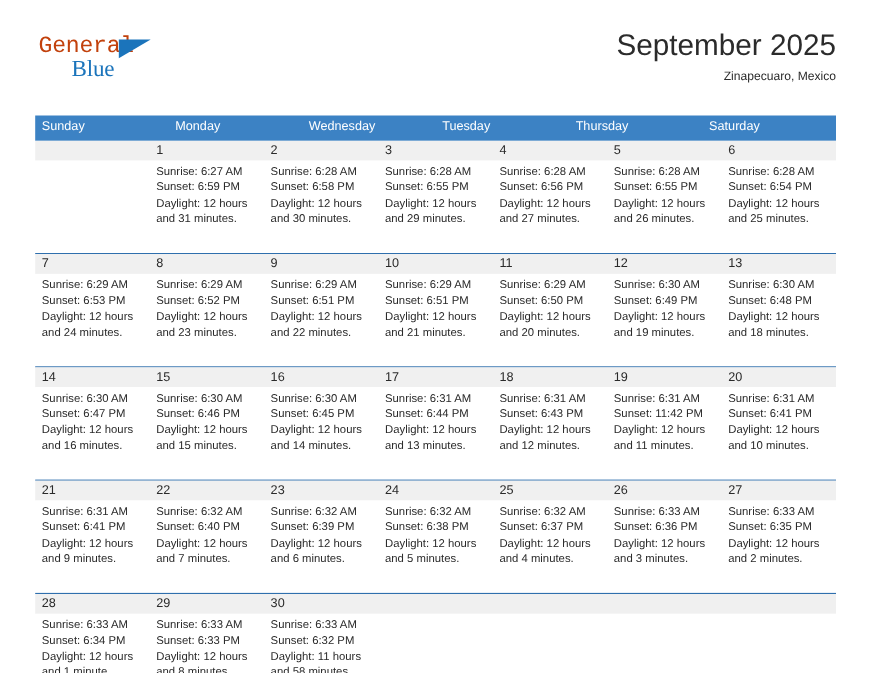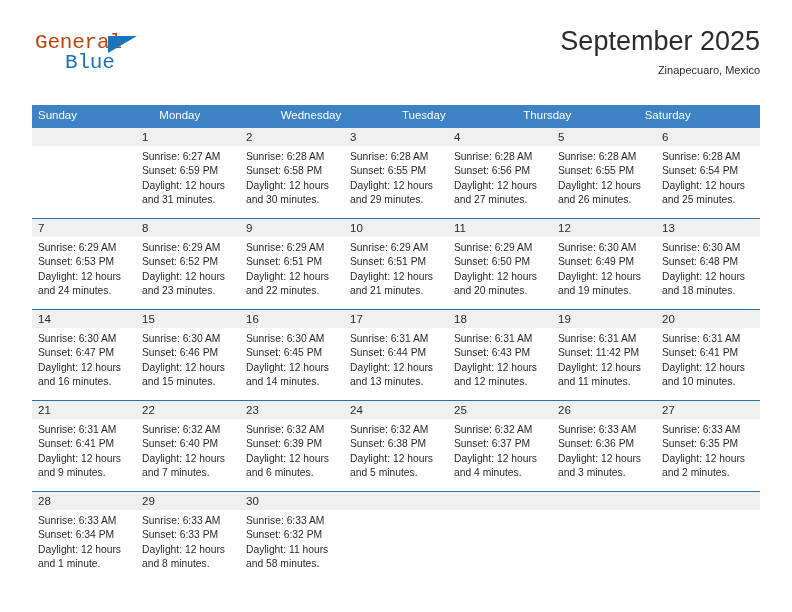--- a/index.html
+++ b/index.html
@@ -48,21 +48,21 @@
     font-family: Liberation Mono, monospace;
     line-height: 1;
   }
   .logo-blue {
     position: absolute;
     left: 30px;
     top: 20px;
     font-size: 21px;
     letter-spacing: -0.2px;
     color: #1b74bb;
-    font-family: Liberation Mono, monospace;
+    font-family: Liberation Serif, serif;
     line-height: 1;
   }
   .logo-triangle {
     position: absolute;
     left: 73px;
     top: 4px;
     width: 0;
     height: 0;
     border-left: 29px solid #1b74bb;
     border-bottom: 17px solid transparent;
@@ -130,21 +130,21 @@
     flex: 1 1 0;
     font-size: 11.5px;
     color: #2a2a2a;
     line-height: 18px;
     padding-left: 6px;
     box-sizing: border-box;
   }
   .week-bodies {
     display: flex;
     background: #ffffff;
-    height: 72px;
+    height: 84px;
   }
   .daybody {
     flex: 1 1 0;
     padding: 4px 8px 0 6px;
     box-sizing: border-box;
   }
   .dayline {
     font-size: 10.3px;
     line-height: 14.3px;
     color: #2a2a2a;

